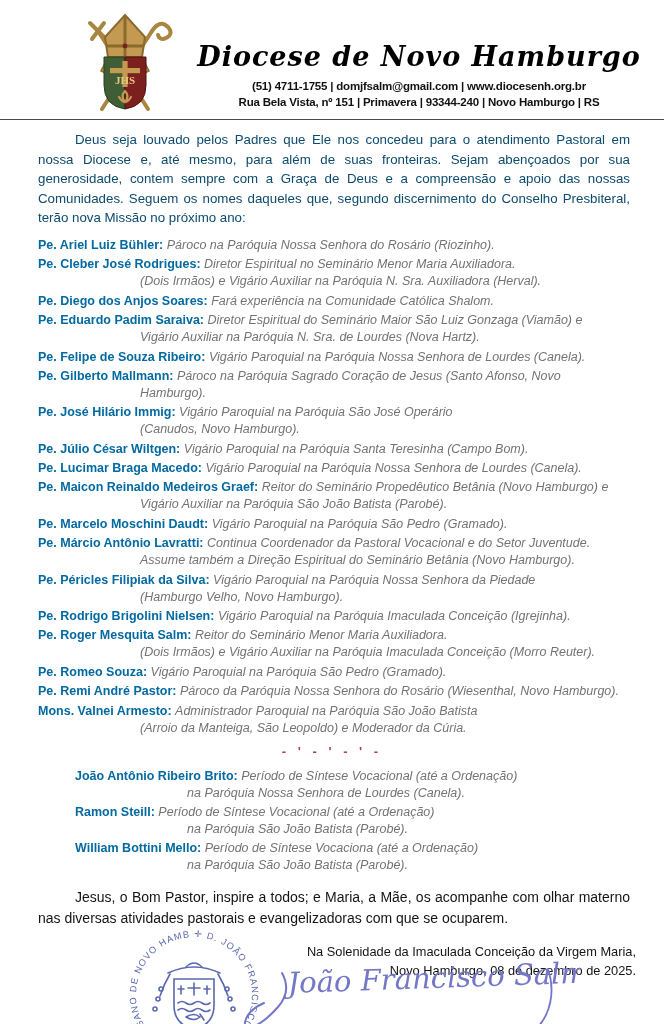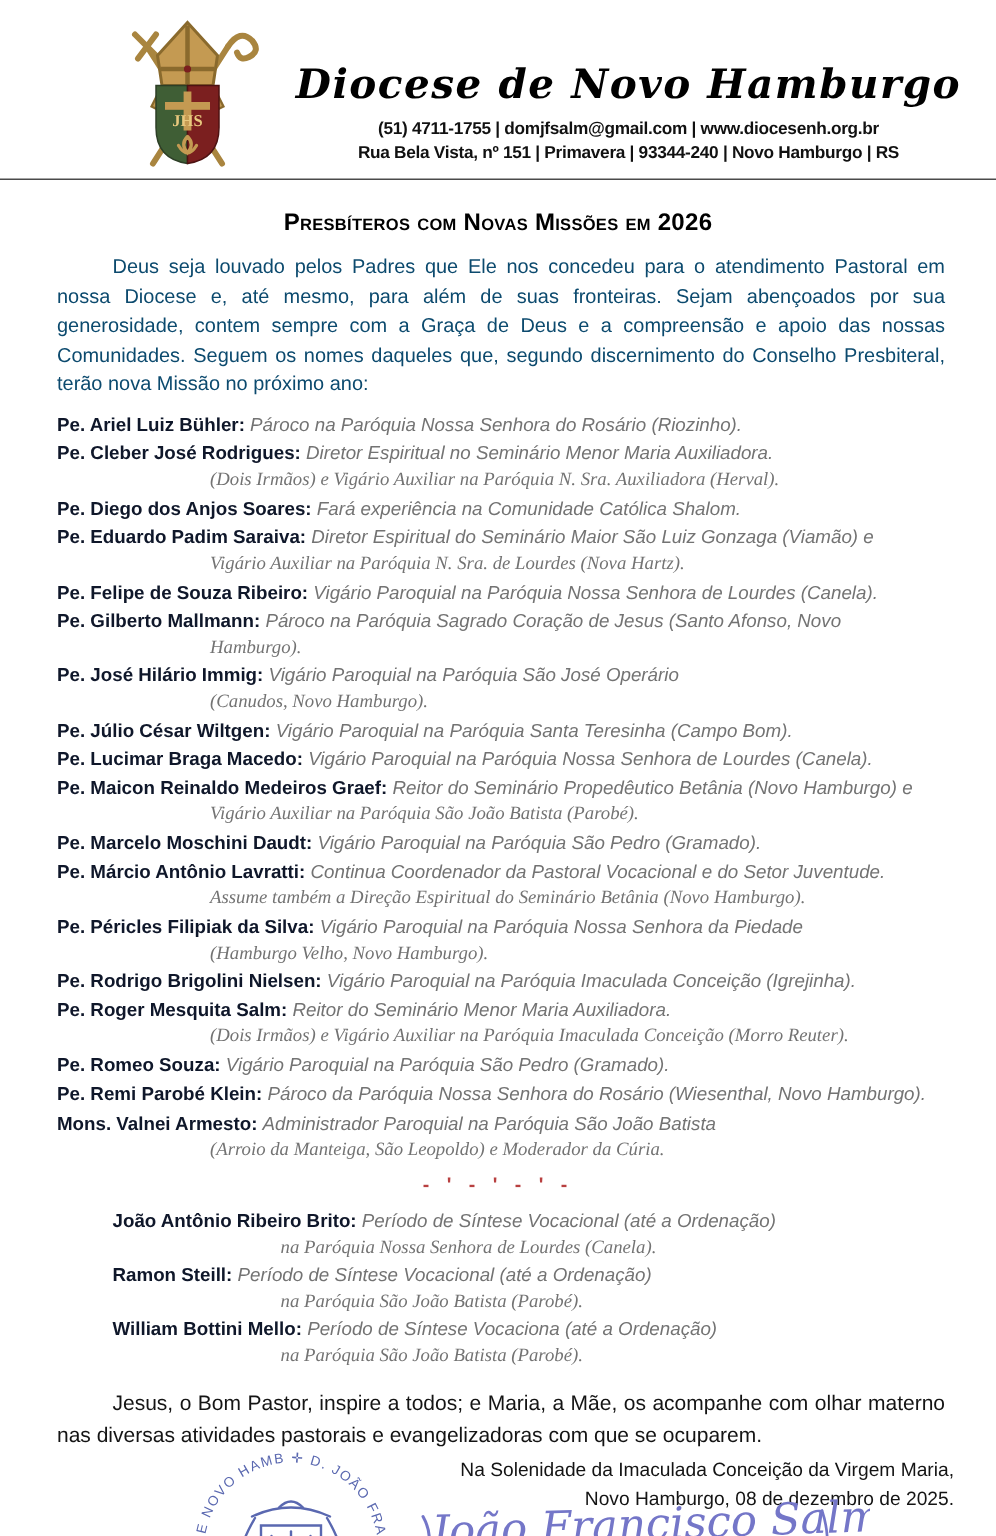--- a/index.html
+++ b/index.html
@@ -31,39 +31,39 @@
     font-variant:small-caps;letter-spacing:0.2px;
   }
   .intro{
     margin:10px 34px 0 38px;
     font-size:13.3px;line-height:19.6px;
     text-align:justify;text-indent:37px;color:#0c4a6e;
   }
   
   .list{margin:9px 18px 0 38px;}
   .entry{font-size:12.5px;line-height:17px;margin-bottom:2.4px;}
-  .entry-name{font-weight:bold;color:#0f172a;}
+  .entry-name{font-weight:bold;color:#0369a1;}
   .entry-role{font-style:italic;color:#737373;}
-  .entry-cont{margin-left:102px;font-family:Liberation Serif, serif;}
+  .entry-cont{margin-left:102px;}
   .separator{
     text-align:center;margin:7px 0 5px 0;
     color:#b84040;font-weight:bold;font-size:13px;letter-spacing:4px;
   }
   .sem .entry{margin-left:37px;}
   .sem .entry-cont{margin-left:112px;}
   
   .closing{
     margin:13px 34px 0 38px;
     font-size:14px;line-height:21px;
     text-align:justify;text-indent:37px;color:#141414;
   }
   
   .footer{position:relative;height:136px;margin-top:4px;}
   .dateline{
-    position:absolute;right:28px;top:0;
+    position:absolute;right:28px;top:10px;
     text-align:right;font-size:12.8px;line-height:18.5px;color:#141414;
   }
   .stamp{position:absolute;left:124px;top:-8px;width:140px;height:140px;}
   .signature-svg{position:absolute;left:230px;top:26px;width:350px;height:76px;}
 </style>
 </head>
 <body>
 
 <div class="page">
 
@@ -103,41 +103,40 @@
       </g>
     </svg>
     <div class="header-text">
       <div class="org-name">Diocese de Novo Hamburgo</div>
       <div class="header-line first">(51) 4711-1755  |  domjfsalm@gmail.com  |  www.diocesenh.org.br</div>
       <div class="header-line">Rua Bela Vista, nº 151  |  Primavera |  93344-240  |  Novo Hamburgo  |  RS</div>
     </div>
   </div>
   <hr class="divider">
 
-  <div class="doc-title">Presbíteros com Novas Missões em 2026</div>
   <p class="intro">Deus seja louvado pelos Padres que Ele nos concedeu para o atendimento Pastoral em nossa Diocese e, até mesmo, para além de suas fronteiras. Sejam abençoados por sua generosidade, contem sempre com a Graça de Deus e a compreensão e apoio das nossas Comunidades. Seguem os nomes daqueles que, segundo discernimento do Conselho Presbiteral, terão nova Missão no próximo ano:</p>
 
   <div class="list">
       <div class="entry"><span class="entry-name">Pe. Ariel Luiz Bühler: </span><span class="entry-role">Pároco na Paróquia Nossa Senhora do Rosário (Riozinho).</span></div>
       <div class="entry"><span class="entry-name">Pe. Cleber José Rodrigues: </span><span class="entry-role">Diretor Espiritual no Seminário Menor Maria Auxiliadora.</span><div class="entry-cont entry-role">(Dois Irmãos) e Vigário Auxiliar na Paróquia N. Sra. Auxiliadora (Herval).</div></div>
       <div class="entry"><span class="entry-name">Pe. Diego dos Anjos Soares: </span><span class="entry-role">Fará experiência na Comunidade Católica Shalom.</span></div>
       <div class="entry"><span class="entry-name">Pe. Eduardo Padim Saraiva: </span><span class="entry-role">Diretor Espiritual do Seminário Maior São Luiz Gonzaga (Viamão) e</span><div class="entry-cont entry-role">Vigário Auxiliar na Paróquia N. Sra. de Lourdes (Nova Hartz).</div></div>
       <div class="entry"><span class="entry-name">Pe. Felipe de Souza Ribeiro: </span><span class="entry-role">Vigário Paroquial na Paróquia Nossa Senhora de Lourdes (Canela).</span></div>
       <div class="entry"><span class="entry-name">Pe. Gilberto Mallmann: </span><span class="entry-role">Pároco na Paróquia Sagrado Coração de Jesus (Santo Afonso, Novo</span><div class="entry-cont entry-role">Hamburgo).</div></div>
       <div class="entry"><span class="entry-name">Pe. José Hilário Immig: </span><span class="entry-role">Vigário Paroquial na Paróquia São José Operário</span><div class="entry-cont entry-role">(Canudos, Novo Hamburgo).</div></div>
       <div class="entry"><span class="entry-name">Pe. Júlio César Wiltgen: </span><span class="entry-role">Vigário Paroquial na Paróquia Santa Teresinha (Campo Bom).</span></div>
       <div class="entry"><span class="entry-name">Pe. Lucimar Braga Macedo: </span><span class="entry-role">Vigário Paroquial na Paróquia Nossa Senhora de Lourdes (Canela).</span></div>
       <div class="entry"><span class="entry-name">Pe. Maicon Reinaldo Medeiros Graef: </span><span class="entry-role">Reitor do Seminário Propedêutico Betânia (Novo Hamburgo) e</span><div class="entry-cont entry-role">Vigário Auxiliar na Paróquia São João Batista (Parobé).</div></div>
       <div class="entry"><span class="entry-name">Pe. Marcelo Moschini Daudt: </span><span class="entry-role">Vigário Paroquial na Paróquia São Pedro (Gramado).</span></div>
       <div class="entry"><span class="entry-name">Pe. Márcio Antônio Lavratti: </span><span class="entry-role">Continua Coordenador da Pastoral Vocacional e do Setor Juventude.</span><div class="entry-cont entry-role">Assume também a Direção Espiritual do Seminário Betânia (Novo Hamburgo).</div></div>
       <div class="entry"><span class="entry-name">Pe. Péricles Filipiak da Silva: </span><span class="entry-role">Vigário Paroquial na Paróquia Nossa Senhora da Piedade</span><div class="entry-cont entry-role">(Hamburgo Velho, Novo Hamburgo).</div></div>
       <div class="entry"><span class="entry-name">Pe. Rodrigo Brigolini Nielsen: </span><span class="entry-role">Vigário Paroquial na Paróquia Imaculada Conceição (Igrejinha).</span></div>
       <div class="entry"><span class="entry-name">Pe. Roger Mesquita Salm: </span><span class="entry-role">Reitor do Seminário Menor Maria Auxiliadora.</span><div class="entry-cont entry-role">(Dois Irmãos) e Vigário Auxiliar na Paróquia Imaculada Conceição (Morro Reuter).</div></div>
       <div class="entry"><span class="entry-name">Pe. Romeo Souza: </span><span class="entry-role">Vigário Paroquial na Paróquia São Pedro (Gramado).</span></div>
-      <div class="entry"><span class="entry-name">Pe. Remi Parobé Klein: </span><span class="entry-role">Pároco da Paróquia Nossa Senhora do Rosário (Wiesenthal, Novo Hamburgo).</span></div>
+      <div class="entry"><span class="entry-name">Pe. Remi André Pastor: </span><span class="entry-role">Pároco da Paróquia Nossa Senhora do Rosário (Wiesenthal, Novo Hamburgo).</span></div>
       <div class="entry"><span class="entry-name">Mons. Valnei Armesto: </span><span class="entry-role">Administrador Paroquial na Paróquia São João Batista</span><div class="entry-cont entry-role">(Arroio da Manteiga, São Leopoldo) e Moderador da Cúria.</div></div>
     </div>
 
   <div class="separator">- ' - ' - ' -</div>
 
   <div class="list sem">
       <div class="entry"><span class="entry-name">João Antônio Ribeiro Brito: </span><span class="entry-role">Período de Síntese Vocacional (até a Ordenação)</span><div class="entry-cont entry-role">na Paróquia Nossa Senhora de Lourdes (Canela).</div></div>
       <div class="entry"><span class="entry-name">Ramon Steill: </span><span class="entry-role">Período de Síntese Vocacional (até a Ordenação)</span><div class="entry-cont entry-role">na Paróquia São João Batista (Parobé).</div></div>
       <div class="entry"><span class="entry-name">William Bottini Mello: </span><span class="entry-role">Período de Síntese Vocaciona (até a Ordenação)</span><div class="entry-cont entry-role">na Paróquia São João Batista (Parobé).</div></div>
     </div>

